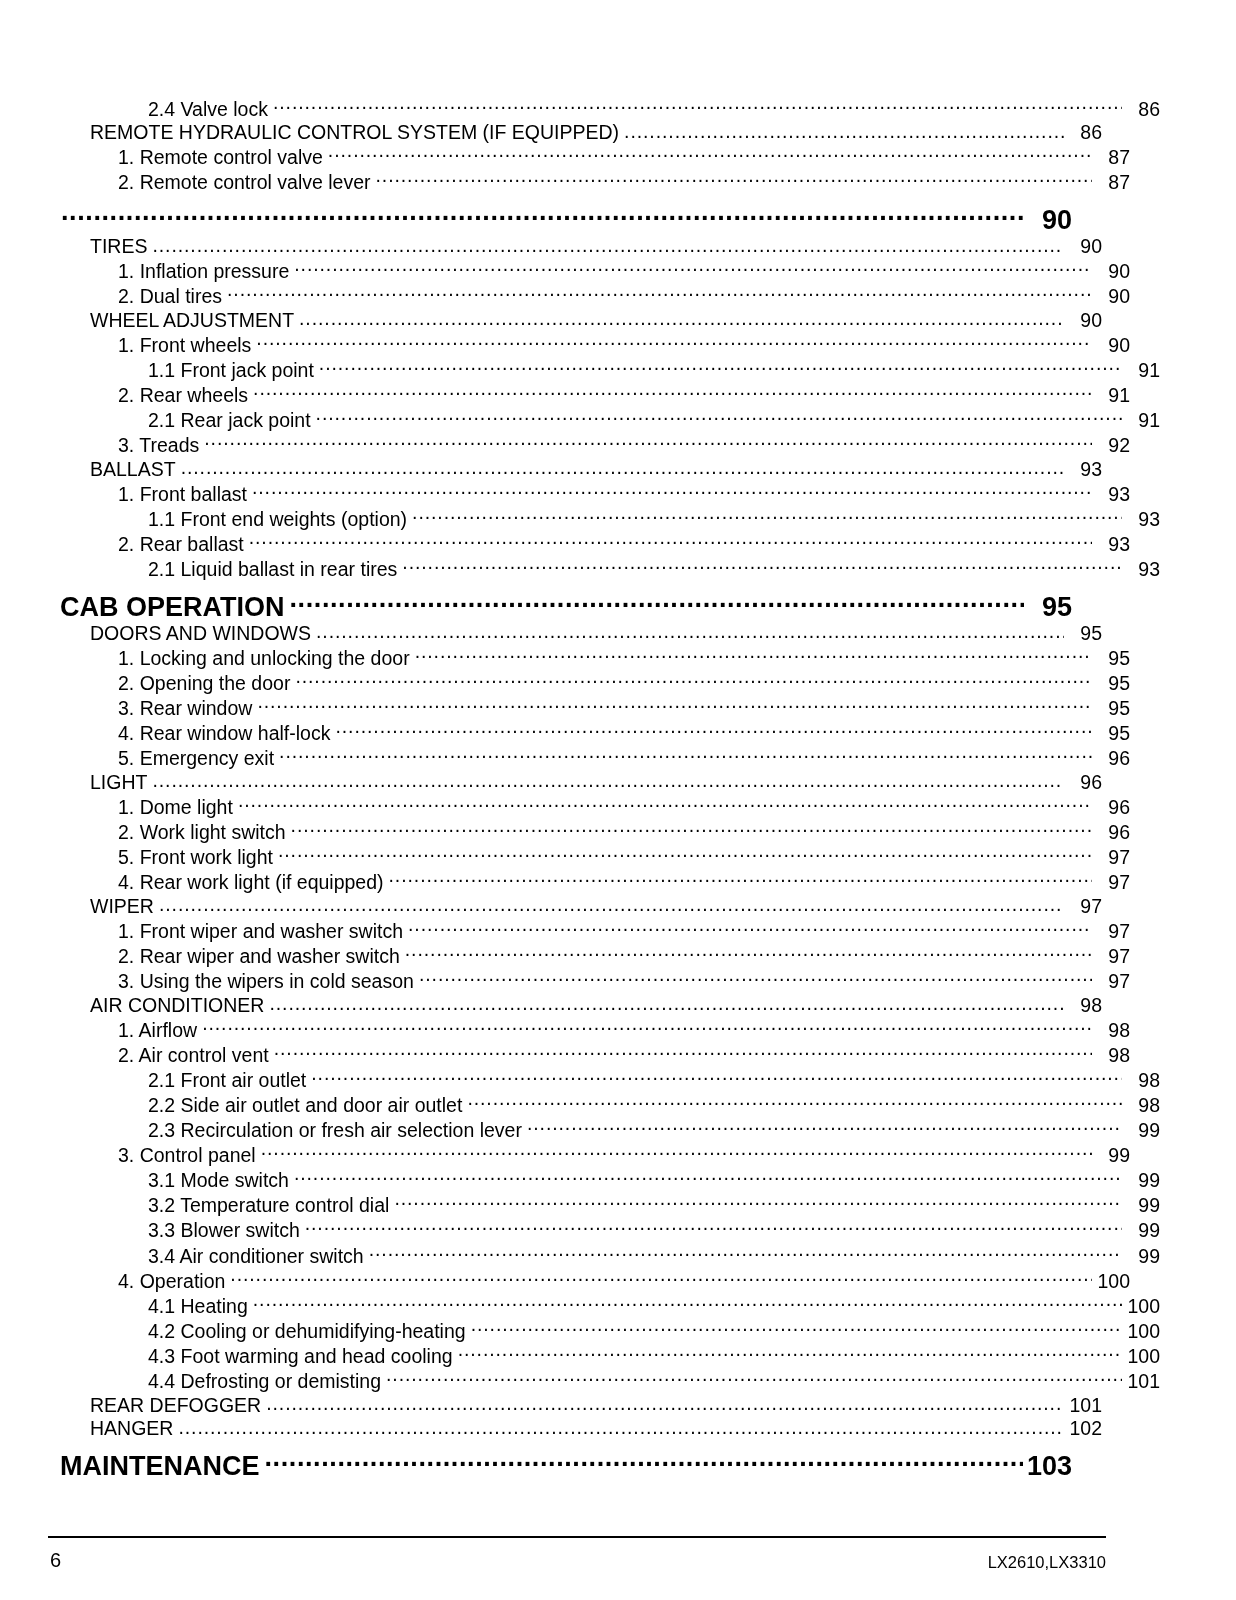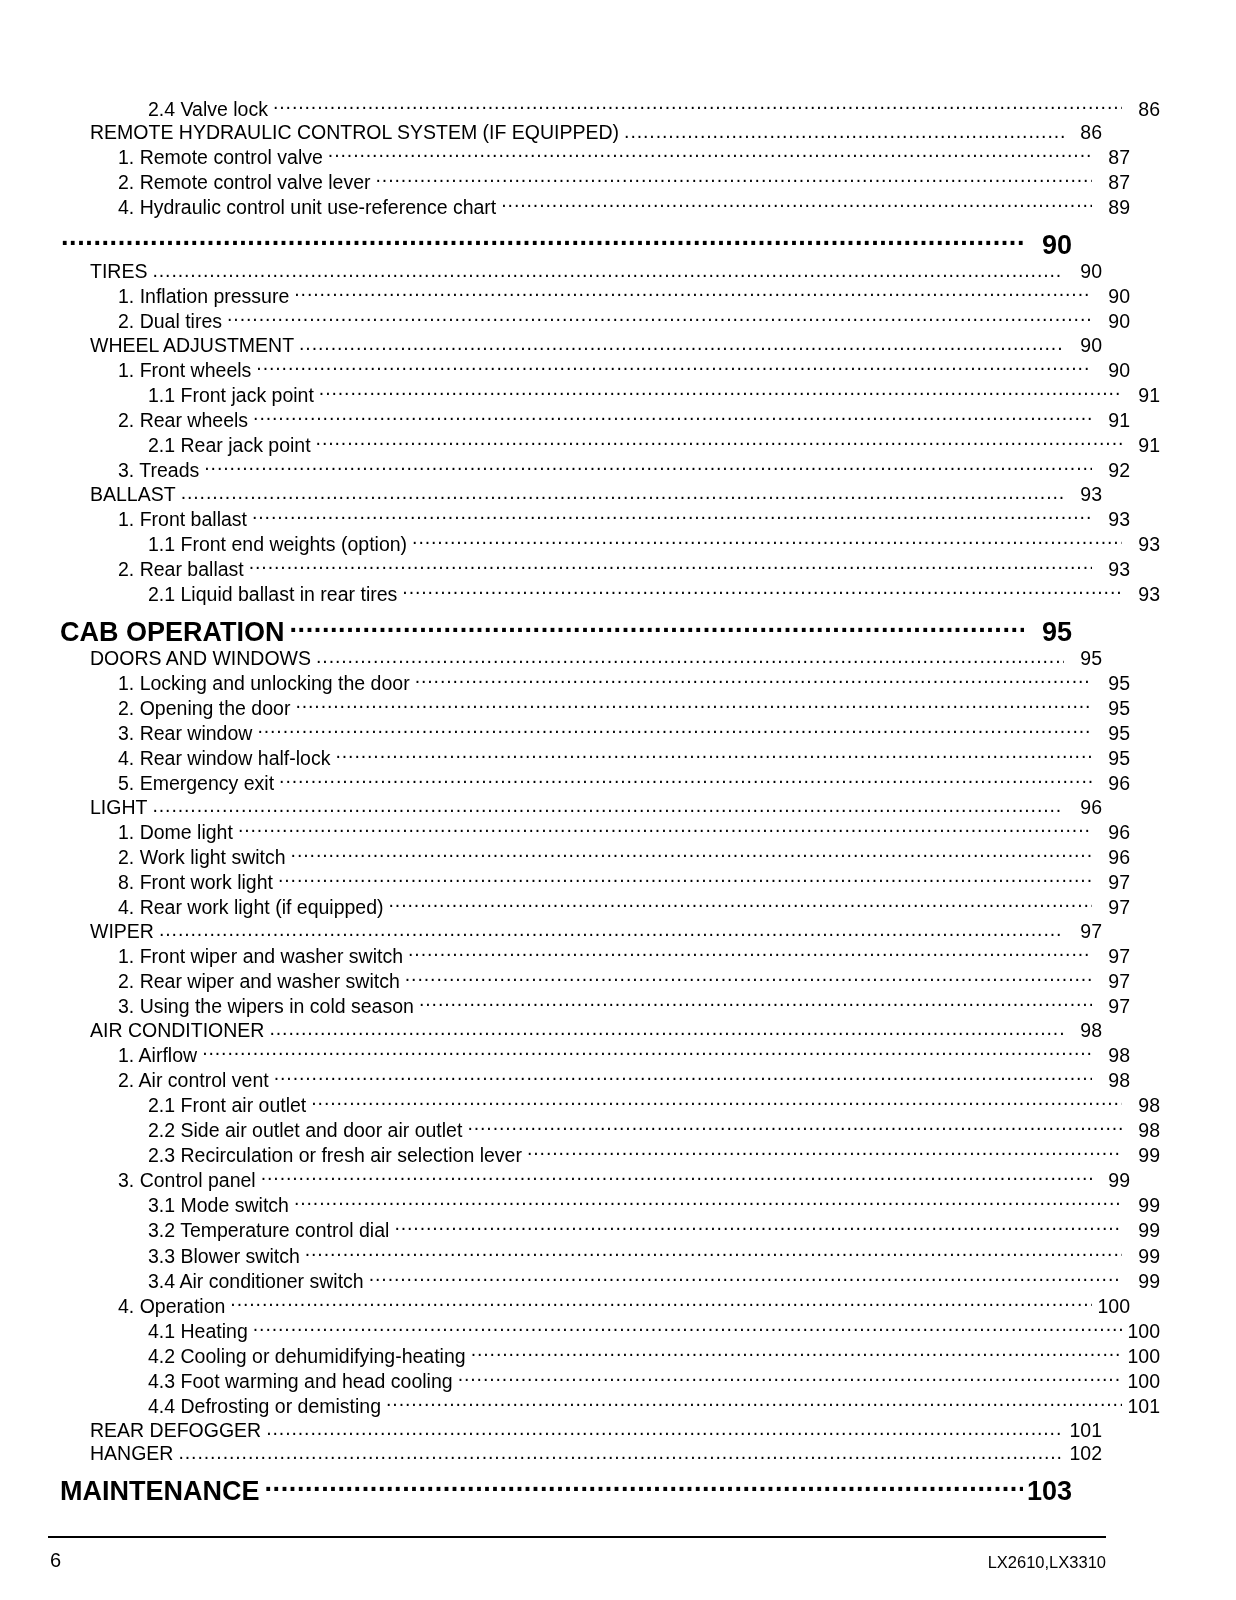--- a/index.html
+++ b/index.html
@@ -148,25 +148,20 @@
       <div class="toc-row lvl-2">
         <span class="toc-title">1. Remote control valve</span>
         <span class="toc-leader"></span>
         <span class="toc-page">87</span>
       </div>
       <div class="toc-row lvl-2">
         <span class="toc-title">2. Remote control valve lever</span>
         <span class="toc-leader"></span>
         <span class="toc-page">87</span>
       </div>
-      <div class="toc-row lvl-2">
-        <span class="toc-title">4. Hydraulic control unit use-reference chart</span>
-        <span class="toc-leader"></span>
-        <span class="toc-page">89</span>
-      </div>
       <div class="toc-row lvl-major">
         <span class="toc-leader"></span>
         <span class="toc-page">90</span>
       </div>
       <div class="toc-row lvl-1">
         <span class="toc-title">TIRES</span>
         <span class="toc-leader"></span>
         <span class="toc-page">90</span>
       </div>
       <div class="toc-row lvl-2">
@@ -278,21 +273,21 @@
         <span class="toc-title">1. Dome light</span>
         <span class="toc-leader"></span>
         <span class="toc-page">96</span>
       </div>
       <div class="toc-row lvl-2">
         <span class="toc-title">2. Work light switch</span>
         <span class="toc-leader"></span>
         <span class="toc-page">96</span>
       </div>
       <div class="toc-row lvl-2">
-        <span class="toc-title">8. Front work light</span>
+        <span class="toc-title">5. Front work light</span>
         <span class="toc-leader"></span>
         <span class="toc-page">97</span>
       </div>
       <div class="toc-row lvl-2">
         <span class="toc-title">4. Rear work light (if equipped)</span>
         <span class="toc-leader"></span>
         <span class="toc-page">97</span>
       </div>
       <div class="toc-row lvl-1">
         <span class="toc-title">WIPER</span>

